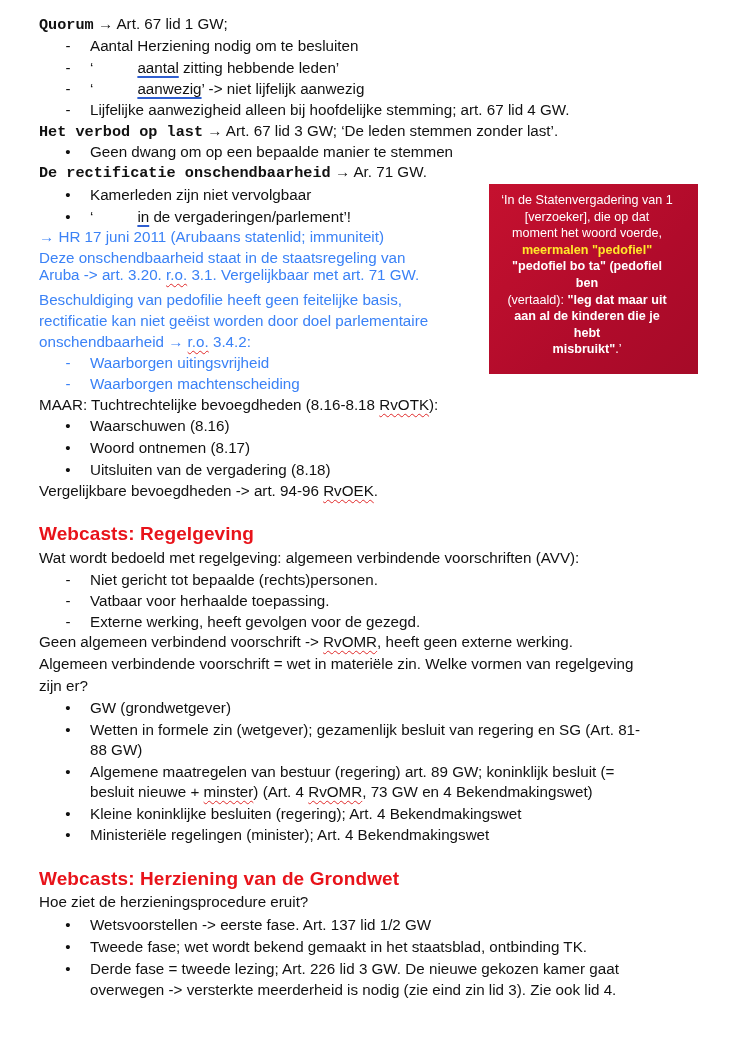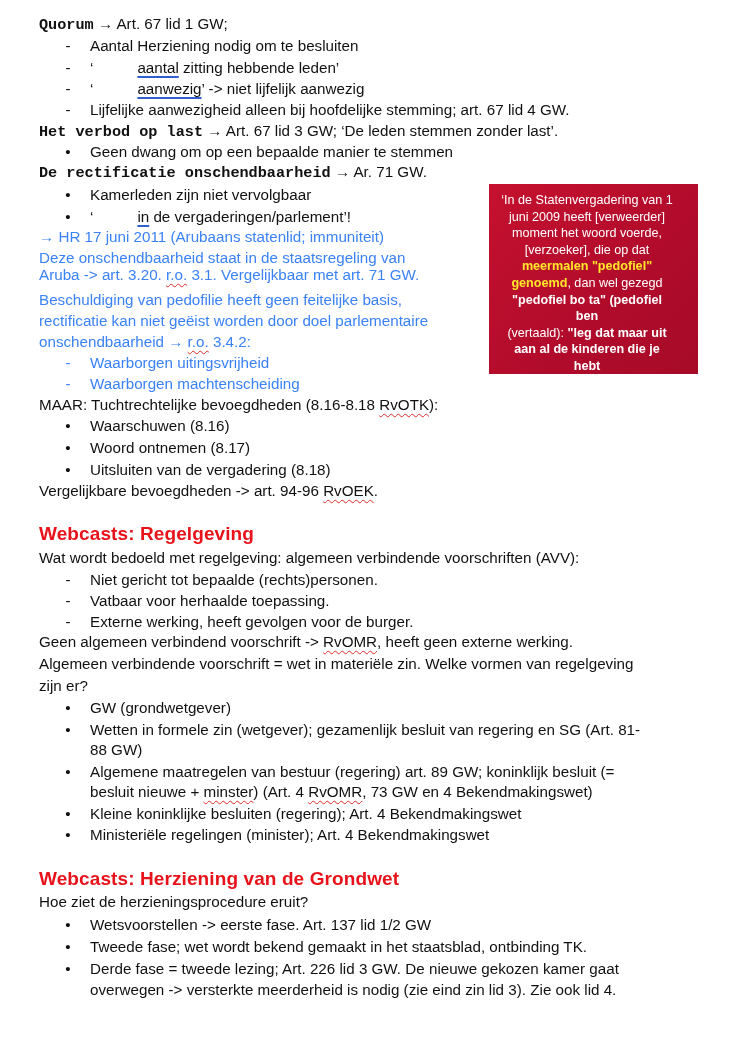--- a/index.html
+++ b/index.html
@@ -112,21 +112,21 @@
   <div class="line" style="top:558px;width:680px">
     <span class="marker">-</span>
     <span class="txt">Niet gericht tot bepaalde (rechts)personen.</span>
   </div>
   <div class="line" style="top:579px;width:680px">
     <span class="marker">-</span>
     <span class="txt">Vatbaar voor herhaalde toepassing.</span>
   </div>
   <div class="line" style="top:600px;width:680px">
     <span class="marker">-</span>
-    <span class="txt">Externe werking, heeft gevolgen voor de burger.</span>
+    <span class="txt">Externe werking, heeft gevolgen voor de gezegd.</span>
   </div>
   <div class="line" style="top:620px">
     <span>Geen algemeen verbindend voorschrift -&gt; </span><span class="ul-red">RvOMR</span><span>, heeft geen externe werking.</span>
   </div>
   <div class="line" style="top:642px">Algemeen verbindende voorschrift = wet in materiële zin. Welke vormen van regelgeving</div>
   <div class="line" style="top:664px">zijn er?</div>
 
   <div class="line" style="top:686px;width:680px">
     <span class="marker">•</span>
     <span class="txt">GW (grondwetgever)</span>
@@ -168,22 +168,20 @@
     <span class="marker">•</span>
     <span class="txt">Derde fase = tweede lezing; Art. 226 lid 3 GW. De nieuwe gekozen kamer gaat</span>
   </div>
   <div class="line" style="top:968px;width:680px">
     <span class="txt">overwegen -&gt; versterkte meerderheid is nodig (zie eind zin lid 3). Zie ook lid 4.</span>
   </div>
 </div>
 
 <div class="quote-box">
   <div>‘In de Statenvergadering van 1</div>
-  <div>juni 2009 heeft [verweerder]</div>
+  <div>[verzoeker], die op dat</div>
   <div>moment het woord voerde,</div>
-  <div>[verzoeker], die op dat</div>
   <div class="y">meermalen "pedofiel"</div>
-  <div><span class="y">genoemd</span><span>, dan wel gezegd</span></div>
   <div class="w">"pedofiel bo ta" (pedofiel ben</div>
   <div><span>(vertaald): </span><span class="w">"leg dat maar uit</span></div>
   <div class="w">aan al de kinderen die je hebt</div>
   <div><span class="w">misbruikt"</span><span>.’</span></div>
 </div>
 
 </body></html>

